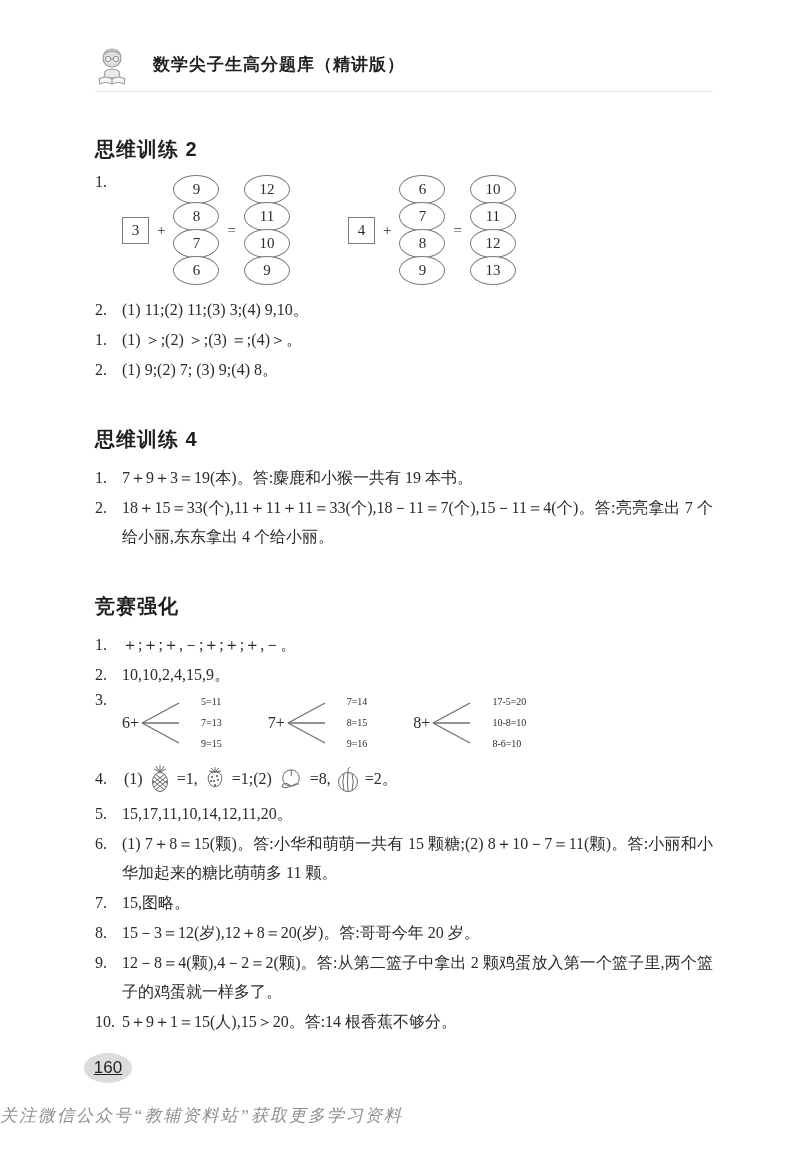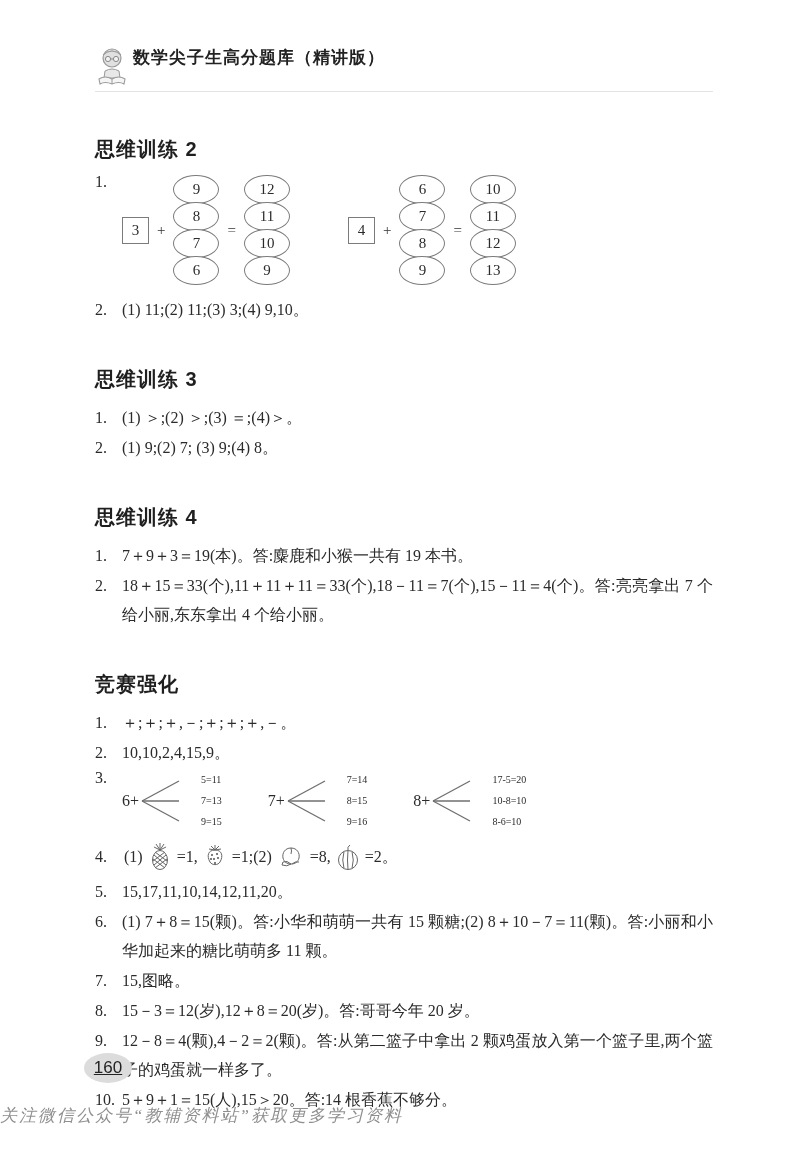--- a/index.html
+++ b/index.html
@@ -1,21 +1,21 @@
 <!DOCTYPE html>
 <html><head>
 <meta charset="utf-8">
 <style>
   html,body{margin:0;padding:0;background:#ffffff;}
   .page{position:relative;width:800px;height:1150px;background:#ffffff;overflow:hidden;
         font-family:"Liberation Serif","DejaVu Serif",serif;color:#2b2b2b;}
   .content{position:absolute;left:95px;top:46px;width:618px;}
 
   
-  .header{display:flex;align-items:flex-start;gap:4px;padding-bottom:5px;border-bottom:1px solid #e3e3e3;}
+  .header{display:flex;align-items:center;gap:24px;padding-bottom:5px;border-bottom:1px solid #e3e3e3;}
   .book-title{font-weight:bold;font-size:17px;letter-spacing:1px;color:#222;padding-bottom:4px;}
   .mascot{flex:0 0 auto;}
 
   
   .h{font-family:"Liberation Sans","DejaVu Sans",sans-serif;font-weight:bold;font-size:20px;
      color:#1f1f1f;letter-spacing:1px;margin:42px 0 10px 0;}
   .h.first{margin-top:44px;}
 
   
   .item{display:flex;align-items:flex-start;font-size:16px;line-height:29px;margin-top:1px;}
@@ -120,21 +120,20 @@
         </div>
 
       </div>
     </div>
 
     <div class="item">
       <div class="num">2.</div>
       <div class="itext">(1) 11;(2) 11;(3) 3;(4) 9,10。</div>
     </div>
 
-    <div class="h">思维训练 3</div>
     <div class="item">
       <div class="num">1.</div>
       <div class="itext">(1) ＞;(2) ＞;(3) ＝;(4)＞。</div>
     </div>
     <div class="item">
       <div class="num">2.</div>
       <div class="itext">(1) 9;(2) 7; (3) 9;(4) 8。</div>
     </div>
 
     <div class="h">思维训练 4</div>

